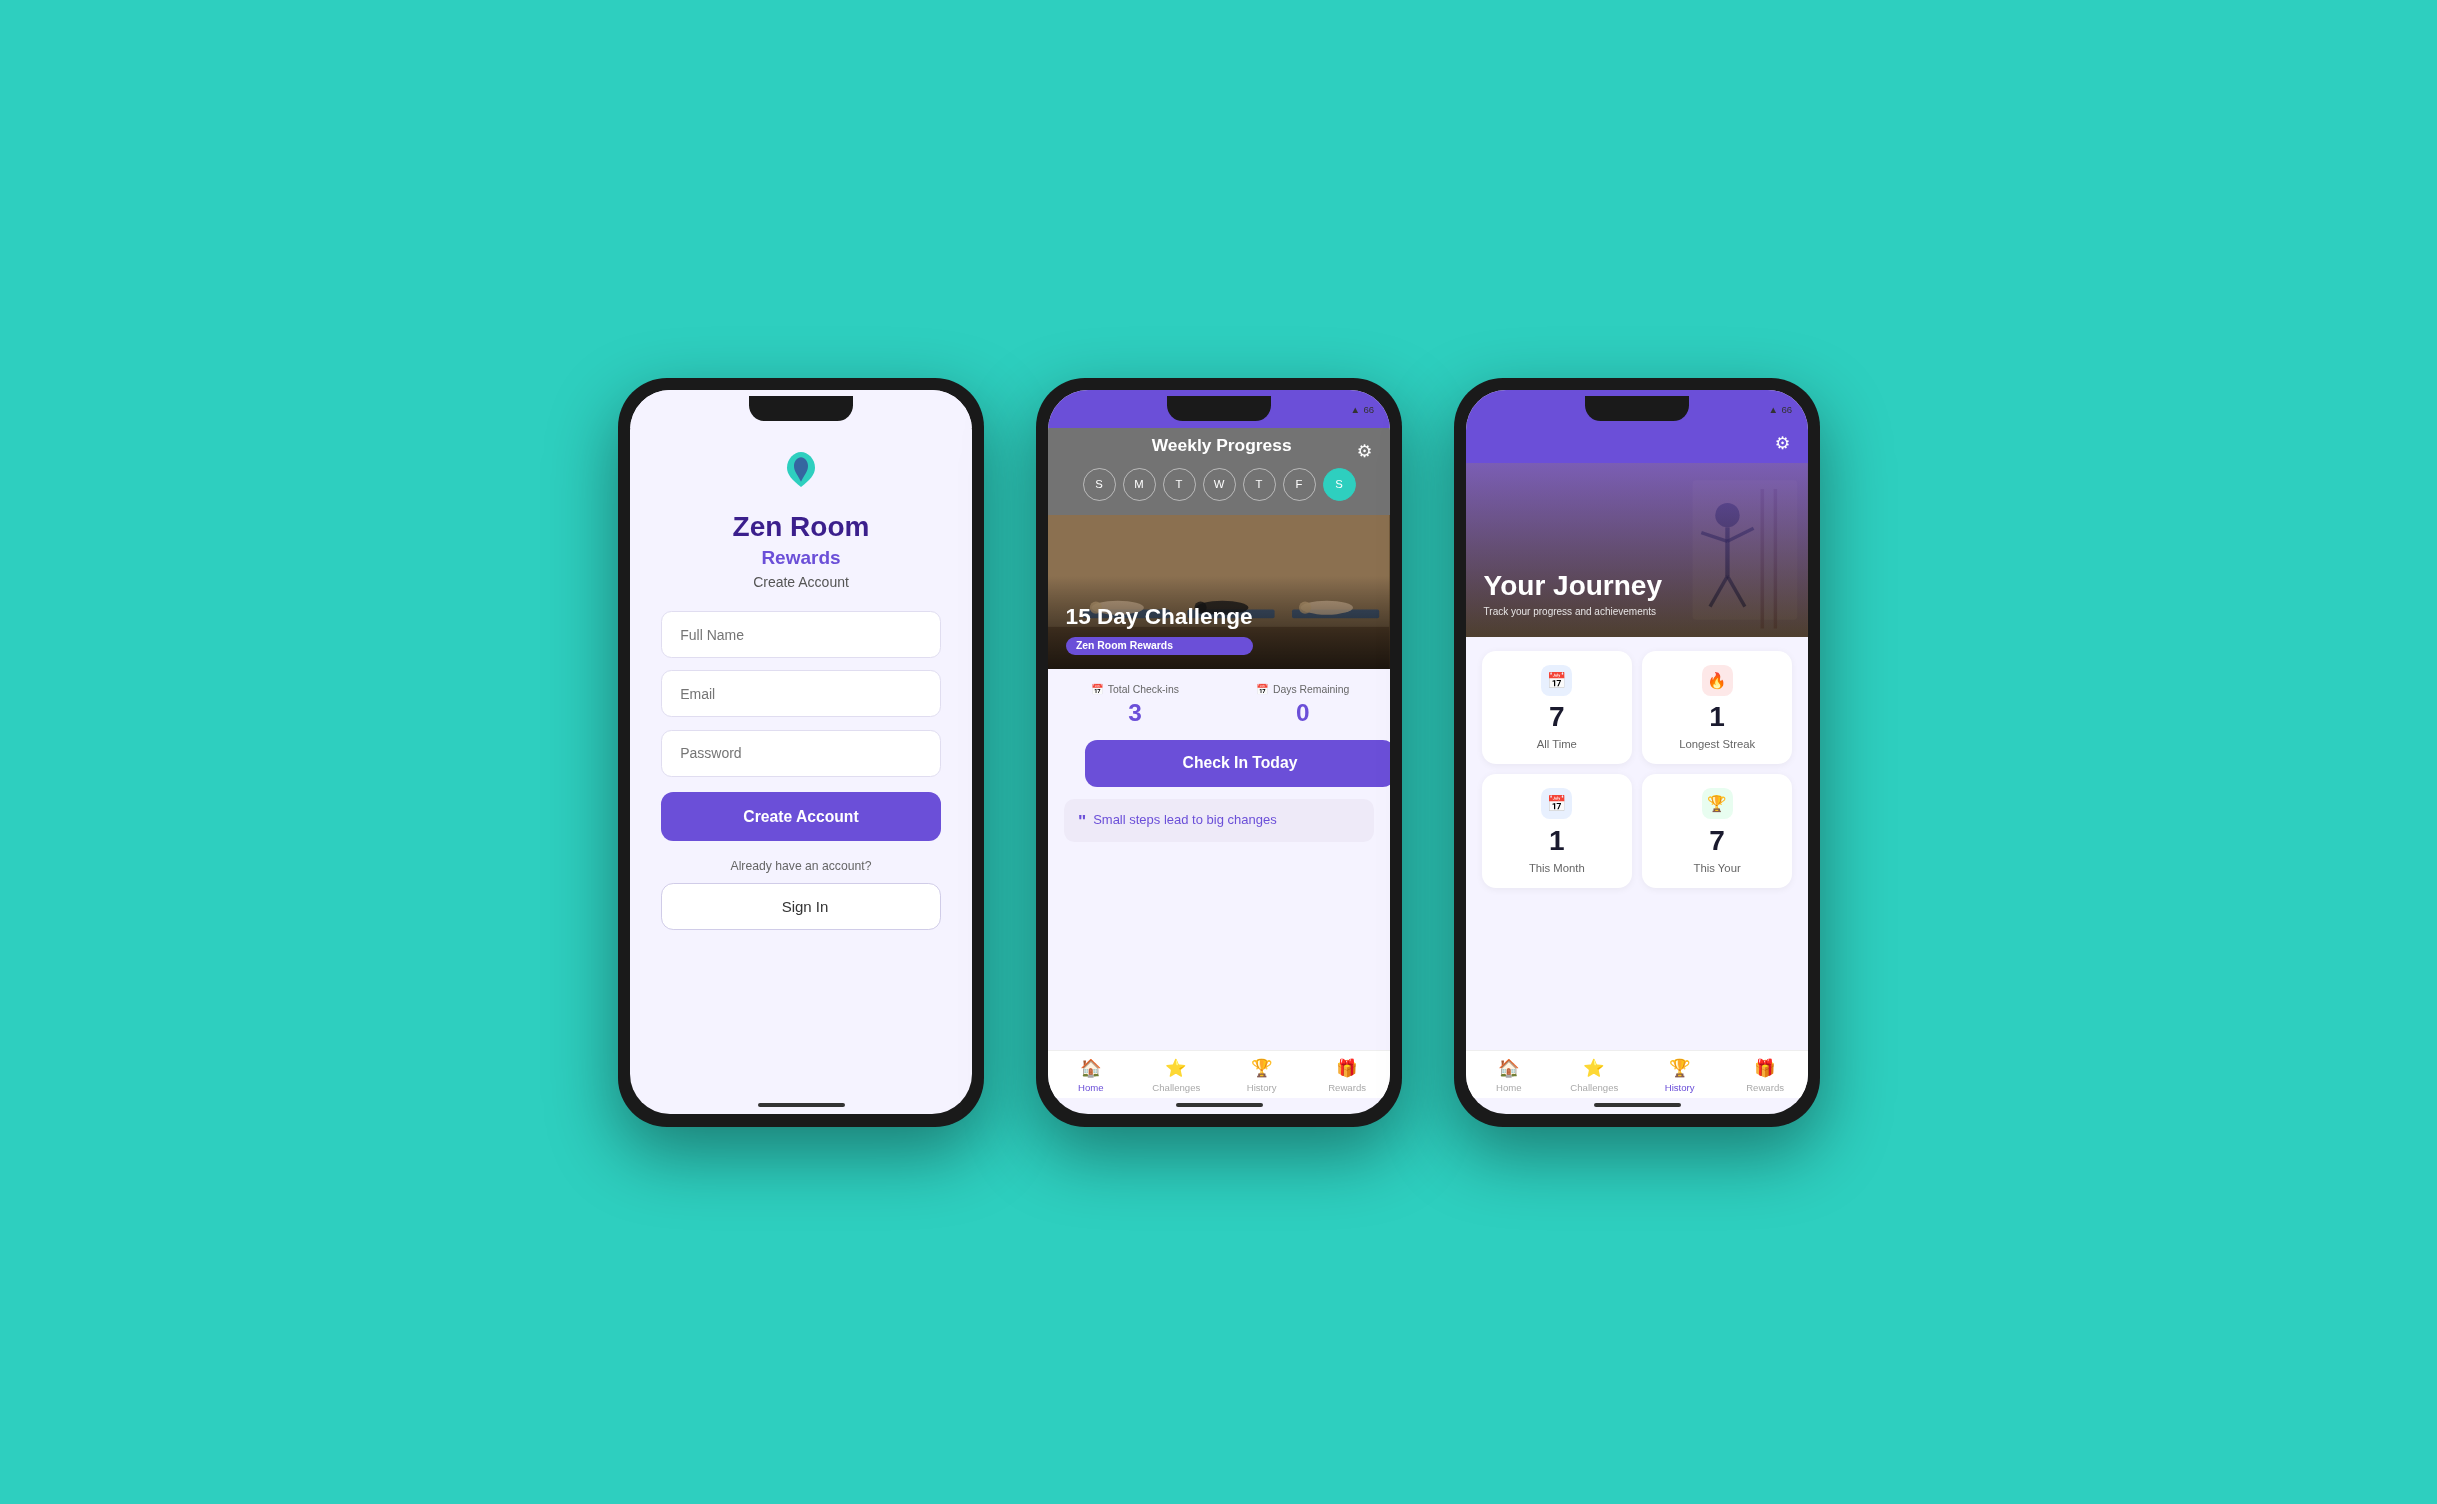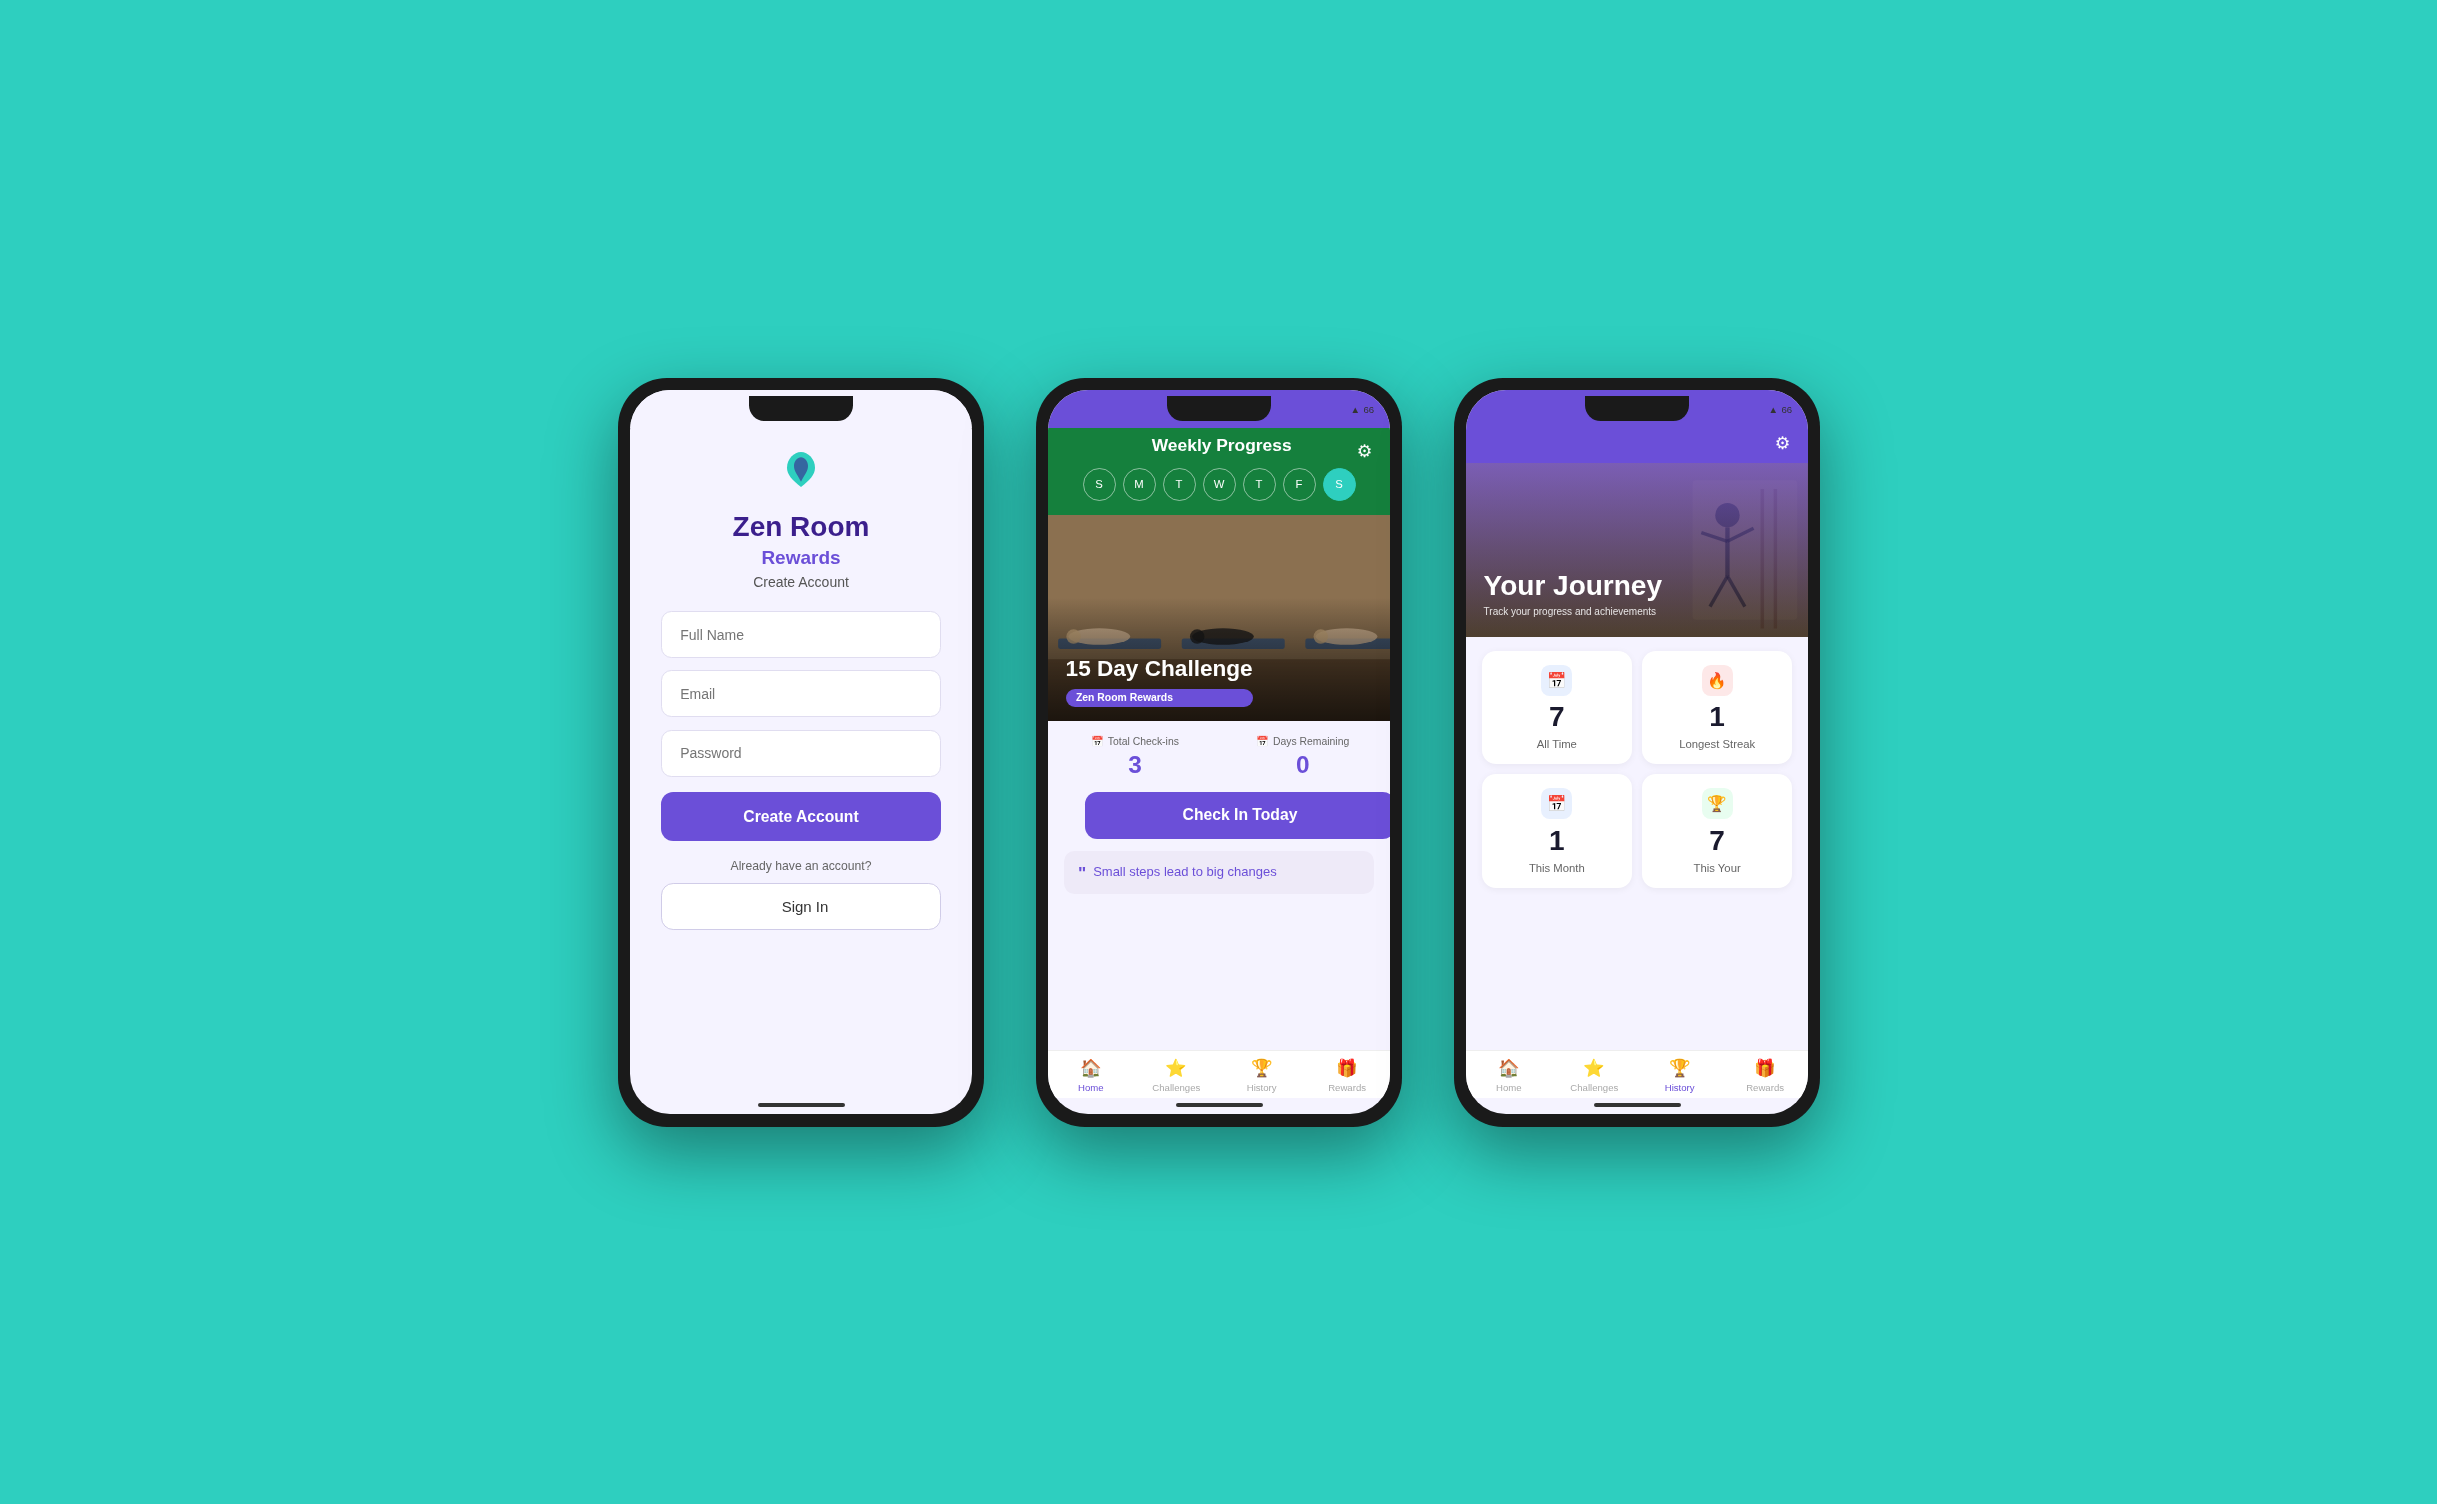--- a/index.html
+++ b/index.html
@@ -145,21 +145,21 @@
       background: white;
       border: 1.7px solid #d0cce8;
       border-radius: 12.2px;
       color: #333;
       font-size: 15px;
       font-weight: 500;
       cursor: pointer;
       padding-left: 8px;
     }
     .p2-header {
-      background: #15803d;
+      background: #737373;
       padding: 7px 17.4px 14px;
       display: flex;
       flex-direction: column;
       align-items: center;
       flex-shrink: 0;
     }
     .p2-title {
       font-size: 17.4px;
       font-weight: 600;
       color: white;
@@ -190,21 +190,21 @@
       color: white;
       font-size: 11.3px;
       font-weight: 500;
     }
     .day-circle.active {
       background: #2ecfbf;
       border-color: #2ecfbf;
     }
     .challenge-image {
       width: 100%;
-      height: 206px;
+      height: 154px;
       background: linear-gradient(135deg, #8b6a3e 0%, #5a4020 40%, #3a2a10 100%);
       position: relative;
       flex-shrink: 0;
       overflow: hidden;
     }
     .challenge-image-overlay {
       position: absolute;
       inset: 0;
       background: linear-gradient(to top, rgba(0,0,0,0.6) 0%, transparent 60%);
     }

